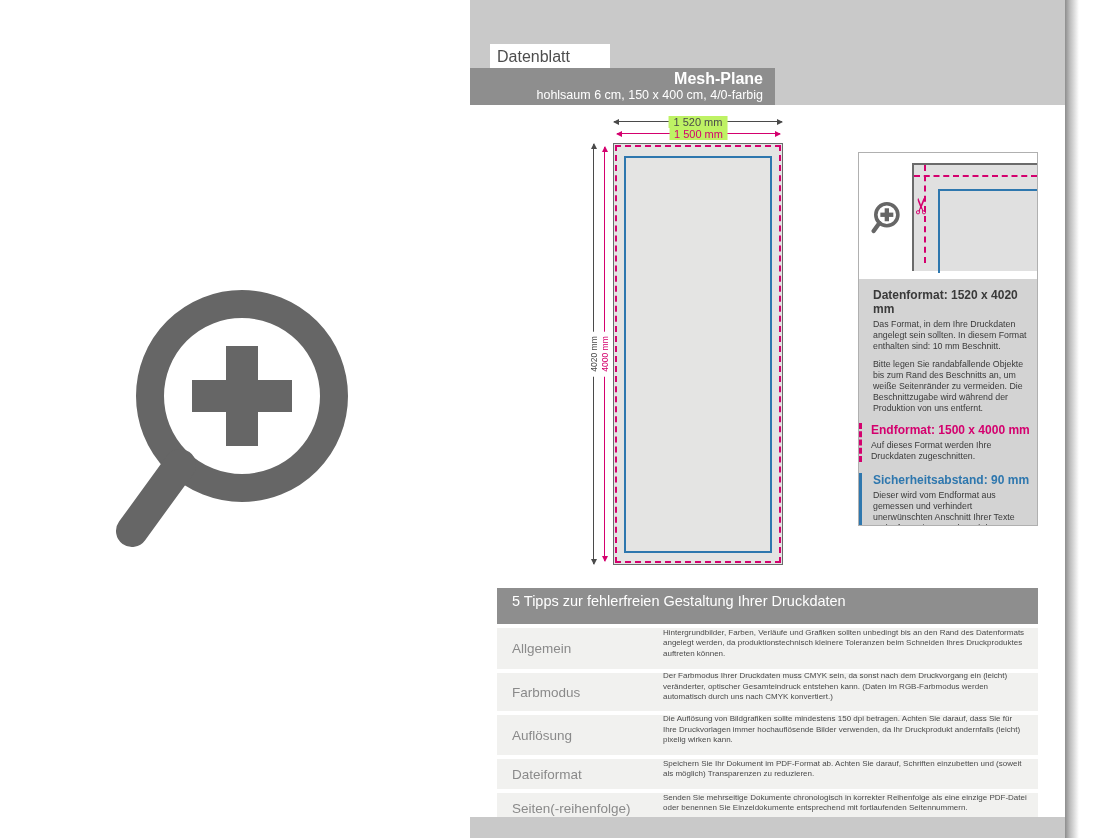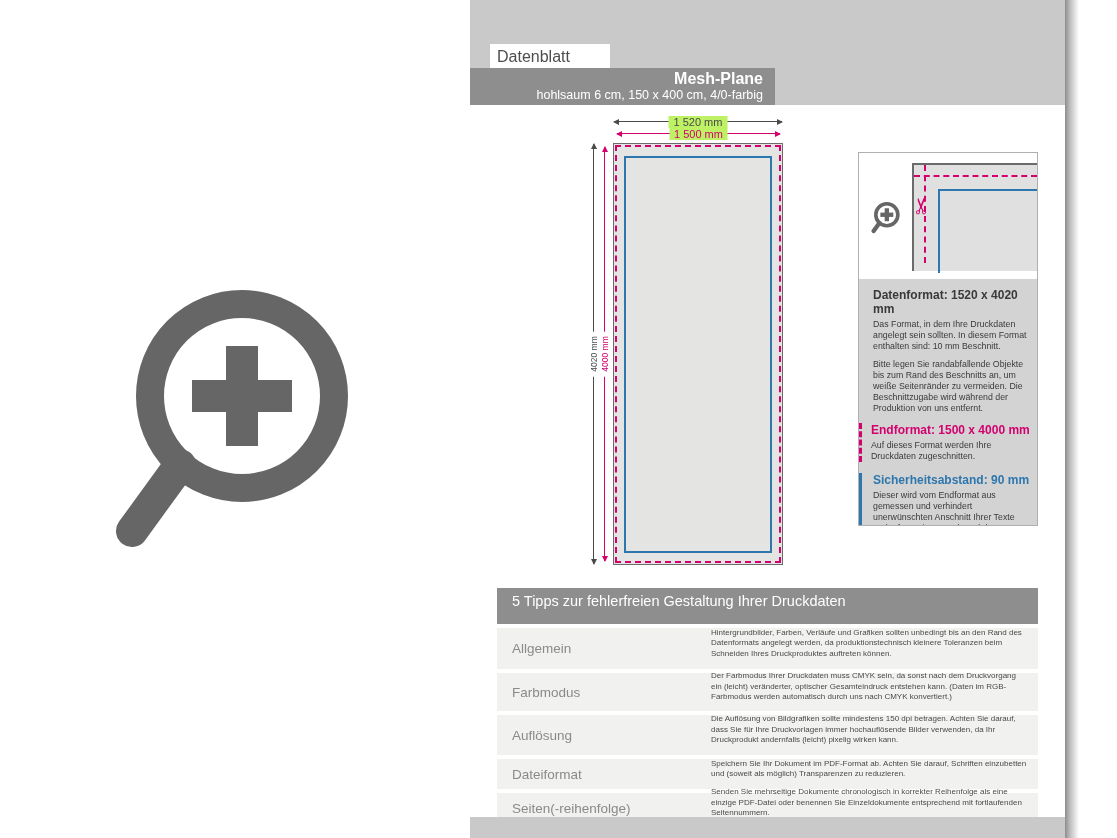--- a/index.html
+++ b/index.html
@@ -71,21 +71,21 @@
   .b-end { border-left:3px dashed #d4006e; padding-left:9px; margin-top:9px; }
   .b-end .blk-title { color:#d4006e; }
   .b-sich { border-left:3px solid #2e77ae; padding-left:11px; margin-top:11px; }
   .b-sich .blk-title { color:#2e77ae; }
 
   
   .tips { position:absolute; left:27px; top:588px; width:541px; }
   .tips-header { height:36px; background:#8e8e8e; color:#fff; font-size:14.5px; line-height:26px; padding-left:15px; }
   .tip-row { display:flex; margin-top:4px; background:#f1f1ef; }
   .tip-label { flex:0 0 166px; padding-left:15px; font-size:13.5px; color:#8a8a8a; align-self:center; }
-  .tip-text { flex:1; font-size:8px; line-height:10.5px; color:#4a4a4a; padding:5px 10px 15px 0; align-self:center;margin-left:48px; }
+  .tip-text { flex:1; font-size:8px; line-height:10.5px; color:#4a4a4a; padding:5px 10px 15px 0; align-self:center; }
 </style>
 </head>
 <body>
 
 <div class="big-zoom">
   <svg viewBox="0 0 250 280" width="250" height="280">
     <circle cx="132" cy="113" r="92" fill="none" stroke="#666666" stroke-width="28"></circle>
     <rect x="82" y="97" width="100" height="32" fill="#666666"></rect>
     <rect x="116" y="63" width="32" height="100" fill="#666666"></rect>
     <line x1="70" y1="182" x2="22" y2="248" stroke="#666666" stroke-width="32" stroke-linecap="round"></line>

